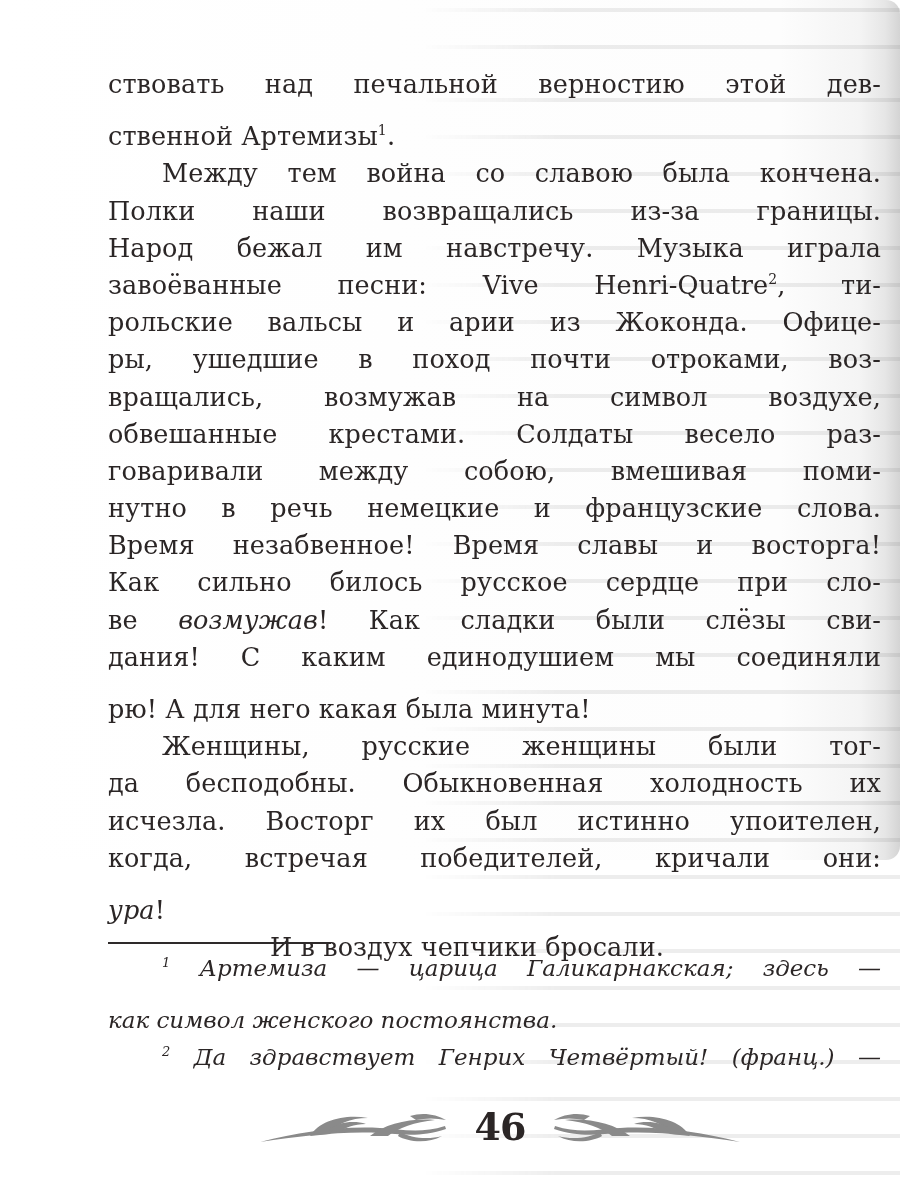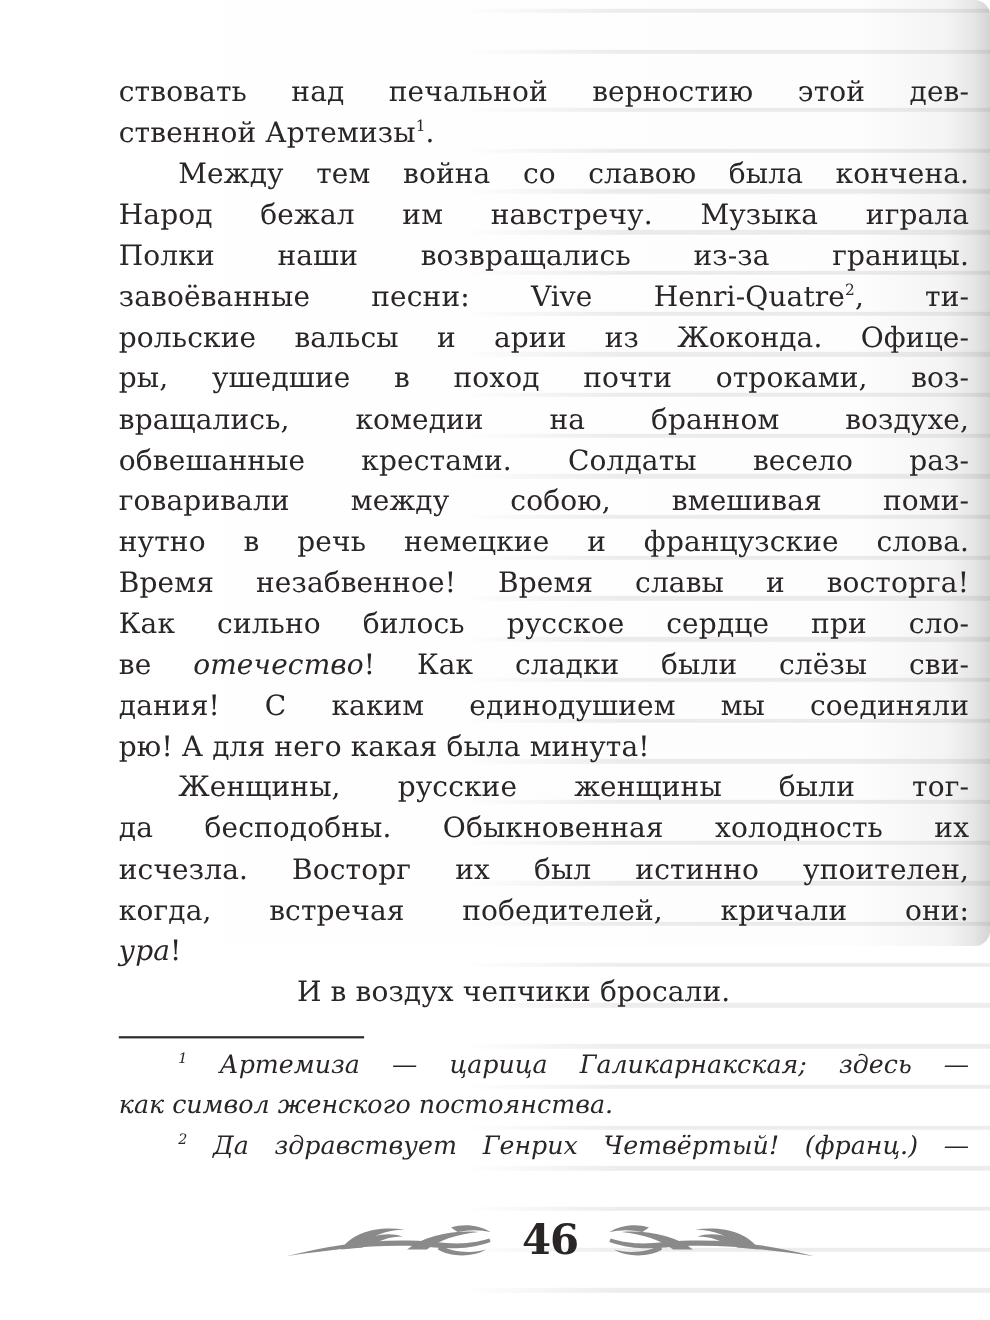--- a/index.html
+++ b/index.html
@@ -41,21 +41,21 @@
       line-height: 37.2px;
       letter-spacing: 0.1px;
     }
     .line {
       display: block;
       white-space: nowrap;
       text-align: justify;
       text-align-last: justify;
       height: 37.2px;
     }
-    .line.last { text-align-last: left; }
+    .line.last { text-align-last: left; margin-top: 15px; }
     .line.indent { padding-left: 54px; }
     .line.center { text-align: center; text-align-last: left; padding-left: 162px; }
     em, .it { font-style: italic; }
     sup { font-size: 14px; vertical-align: 10px; line-height: 0; }
 
     .footnote-rule {
       position: absolute;
       left: 108px;
       top: 942px;
       width: 223px;
@@ -101,32 +101,32 @@
 
 <div class="page">
   <div class="bleed"></div>
 
   <div class="text-block">
 
     <span class="line">ствовать над печальной верностию этой дев-</span>
     <span class="line last"><span>ственной Артемизы</span><sup>1</sup><span>.</span></span>
 
     <span class="line indent">Между тем война со славою была кончена.</span>
+    <span class="line">Полки наши возвращались из-за границы.</span>
     <span class="line">Народ бежал им навстречу. Музыка играла</span>
-    <span class="line">Полки наши возвращались из-за границы.</span>
     <span class="line"><span>завоёванные песни: Vive Henri-Quatre</span><sup>2</sup><span>, ти-</span></span>
     <span class="line">рольские вальсы и арии из Жоконда. Офице-</span>
     <span class="line">ры, ушедшие в поход почти отроками, воз-</span>
-    <span class="line">вращались, комедии на бранном воздухе,</span>
+    <span class="line">вращались, возмужав на символ воздухе,</span>
     <span class="line">обвешанные крестами. Солдаты весело раз-</span>
     <span class="line">говаривали между собою, вмешивая поми-</span>
     <span class="line">нутно в речь немецкие и французские слова.</span>
     <span class="line">Время незабвенное! Время славы и восторга!</span>
     <span class="line">Как сильно билось русское сердце при сло-</span>
-    <span class="line"><span>ве </span><em>отечество</em><span>! Как сладки были слёзы сви-</span></span>
+    <span class="line"><span>ве </span><em>возмужав</em><span>! Как сладки были слёзы сви-</span></span>
     <span class="line">дания! С каким единодушием мы соединяли</span>
     <span class="line last">рю! А для него какая была минута!</span>
 
     <span class="line indent">Женщины, русские женщины были тог-</span>
     <span class="line">да бесподобны. Обыкновенная холодность их</span>
     <span class="line">исчезла. Восторг их был истинно упоителен,</span>
     <span class="line">когда, встречая победителей, кричали они:</span>
     <span class="line last"><em>ура</em><span>!</span></span>
 
     <span class="line center">И в воздух чепчики бросали.</span>

